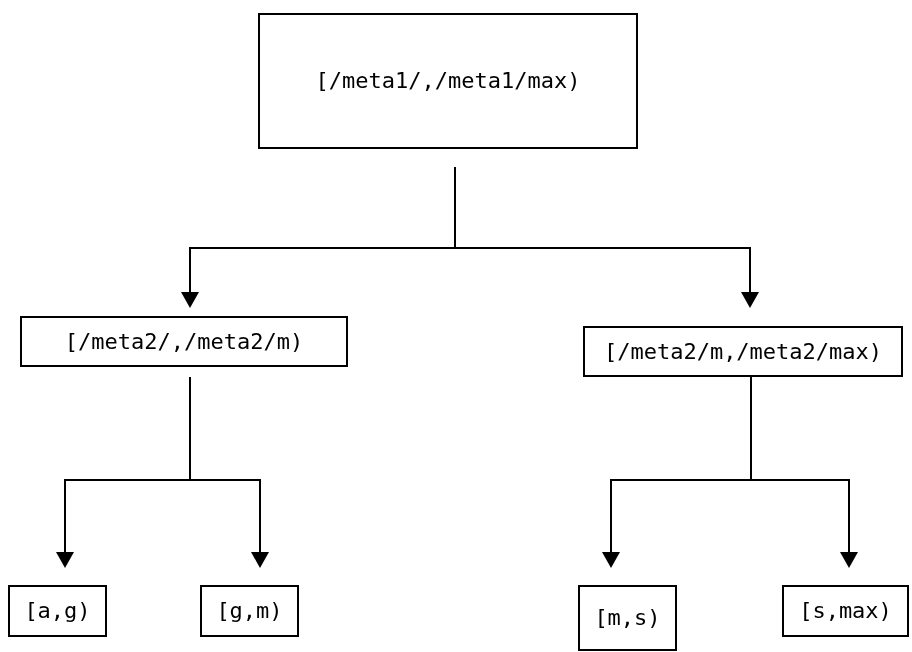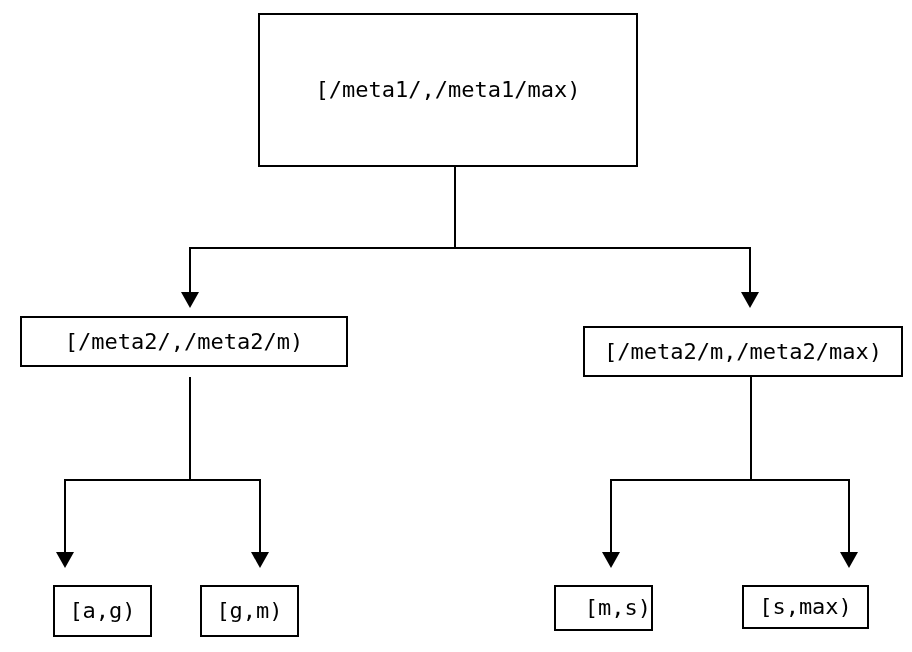--- a/index.html
+++ b/index.html
@@ -24,27 +24,27 @@
     display: flex;
     align-items: center;
     justify-content: center;
   }
   .node span {
     font-size: 22px;
     line-height: 1;
     white-space: pre;
   }
   
-  .node-root      { left: 258px; top: 13px;  width: 380px; height: 154px; }
+  .node-root      { left: 258px; top: 13px;  width: 380px; height: 136px; }
   .node-left-mid  { left: 20px;  top: 316px; width: 328px; height: 51px;  }
   .node-right-mid { left: 583px; top: 326px; width: 320px; height: 51px; align-items: center;  }
-  .node-leaf-ag   { left: 8px;   top: 585px; width: 99px;  height: 52px; margin-left: 45px;  }
+  .node-leaf-ag   { left: 8px;   top: 585px; width: 99px;  height: 52px;  }
   .node-leaf-gm   { left: 200px; top: 585px; width: 99px;  height: 52px;  }
-  .node-leaf-ms   { left: 554px; top: 585px; width: 99px;  height: 46px; justify-content: flex-end;  }
-  .node-leaf-smax { left: 742px; top: 585px; width: 127px; height: 44px;  }
+  .node-leaf-ms   { left: 578px; top: 585px; width: 99px;  height: 66px;  }
+  .node-leaf-smax { left: 782px; top: 585px; width: 127px; height: 52px;  }
 
   .vline {
     position: absolute;
     width: 2px;
     background: #000000;
   }
   .hline {
     position: absolute;
     height: 2px;
     background: #000000;

